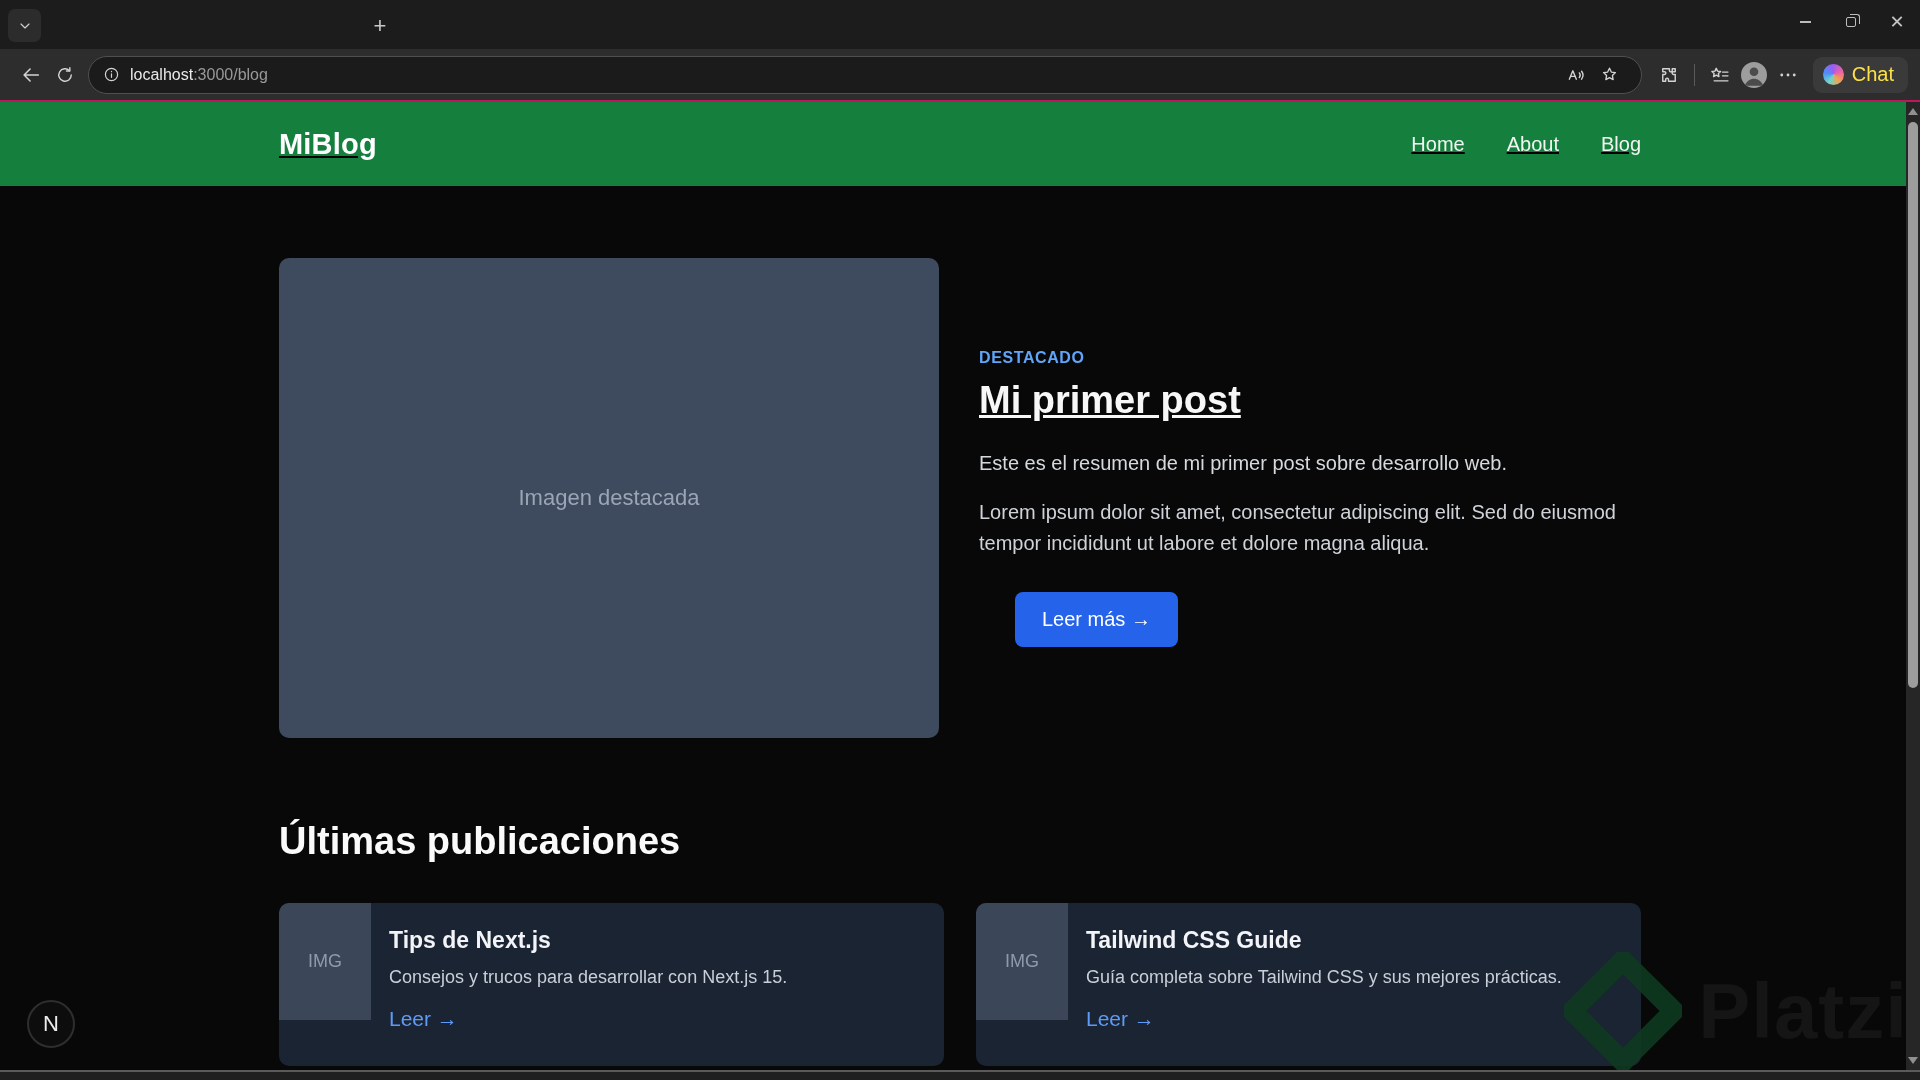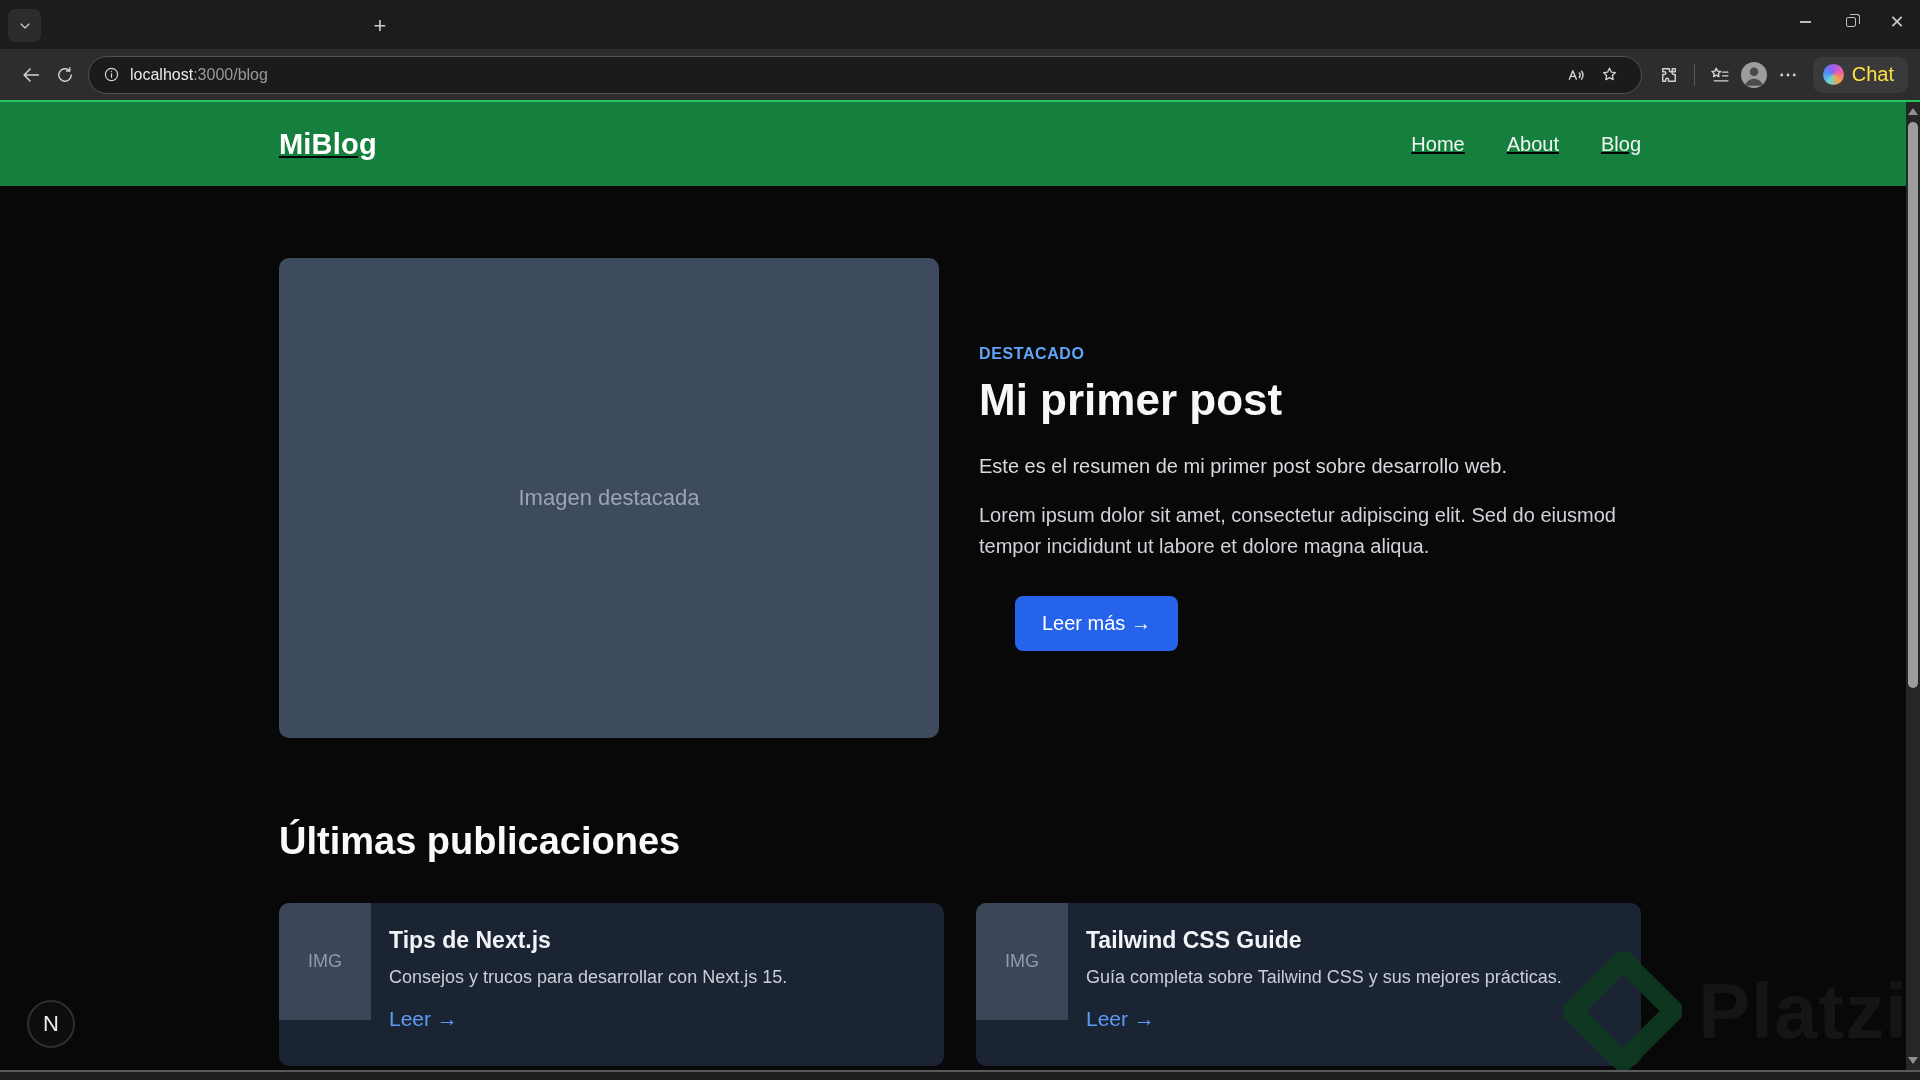--- a/index.html
+++ b/index.html
@@ -22,21 +22,21 @@
     border:none; color:#c8c8c8; font-size:22px; font-weight:300; }
   .win-controls { position:absolute; right:0; top:0; height:44px; display:flex; }
   .win-btn { width:46px; height:44px; display:flex; align-items:center; justify-content:center; }
   .ic-min { width:11px; height:1.6px; background:#bdbdbd; }
   .ic-restore { width:10px; height:10px; border:1.4px solid #bdbdbd; border-radius:2px; position:relative; background:#1c1c1c; }
   .ic-restore::before { content:''; position:absolute; top:-4.4px; left:2.6px; width:9px; height:9px;
     border-top:1.4px solid #bdbdbd; border-right:1.4px solid #bdbdbd; border-radius:0 3px 0 0; }
   .ic-close { color:#c4c4c4; font-size:18px; line-height:1; }
 
   .toolbar { position:relative; width:1920px; height:53px; background:#2d2d2d;
-    border-bottom:2px solid #22c55e; display:flex; align-items:center; padding:0 12px 0 14px; }
+    border-bottom:2px solid #be185d; display:flex; align-items:center; padding:0 12px 0 14px; }
   .tool-ic { width:34px; height:34px; display:flex; align-items:center; justify-content:center; flex:0 0 auto; }
   svg.ic { stroke:#d3d3d3; fill:none; stroke-width:1.7; stroke-linecap:round; stroke-linejoin:round; }
   .url-pill { flex:1 1 auto; height:38px; margin:0 10px 0 6px; background:#1b1b1b;
     border:1px solid #4f4f4f; border-radius:19px; display:flex; align-items:center; padding:0 14px; min-width:0; }
   .url-text { margin-left:10px; font-size:16px; white-space:nowrap; }
   .url-host { color:#eaeaea; }
   .url-path { color:#999; }
   .pill-spacer { flex:1; }
   .v-divider { width:1px; height:22px; background:#5a5a5a; margin:0 8px; flex:0 0 auto; }
   .avatar { width:26px; height:26px; border-radius:50%; background:#9d9d9d; overflow:hidden;
@@ -54,21 +54,21 @@
   .brand { color:#fff; font-size:29px; font-weight:bold; letter-spacing:.2px; }
   .nav-links { display:flex; gap:42px; }
   .nav-link { color:#f2f6f3; font-size:20px; cursor:pointer; }
 
   .page { width:1362px; margin:0 auto; }
   .featured { margin-top:72px; display:grid; grid-template-columns:660px 1fr; column-gap:40px; align-items:center; }
   .hero-img { width:660px; height:480px; background:#3e4a5d; border-radius:10px;
     display:flex; align-items:center; justify-content:center; }
   .hero-img span { color:#9aa5b5; font-size:22px; }
   .kicker { color:#60a5fa; font-size:16px; font-weight:bold; letter-spacing:.6px; }
-  .hero-title { color:#f7f7f7; font-size:44px; font-weight:bold; margin-top:12px; }
+  .hero-title { color:#f7f7f7; font-size:38px; font-weight:bold; margin-top:12px;text-decoration:underline; }
   .hero-summary { color:#d6d9de; font-size:20px; margin-top:30px; }
   .hero-body { color:#cfd3d9; font-size:20px; line-height:1.53; margin-top:22px; max-width:672px; }
   .cta { display:inline-block; margin-top:34px; background:#2563eb; color:#fff; border:none;
     font-size:20px; padding:16px 27px; border-radius:8px; font-family:inherit;margin-left:36px; }
 
   .latest-heading { margin-top:82px; color:#fafafa; font-size:38px; font-weight:bold; }
   .cards { margin-top:40px; display:grid; grid-template-columns:1fr 1fr; column-gap:32px; position:relative; z-index:1; }
   .card { background:#1b2433; border-radius:10px; height:163px; display:flex; overflow:hidden; }
   .card-img { width:92px; height:117px; background:#3b4759; flex:0 0 auto;
     display:flex; align-items:center; justify-content:center; color:#8f9aac; font-size:18px; }

